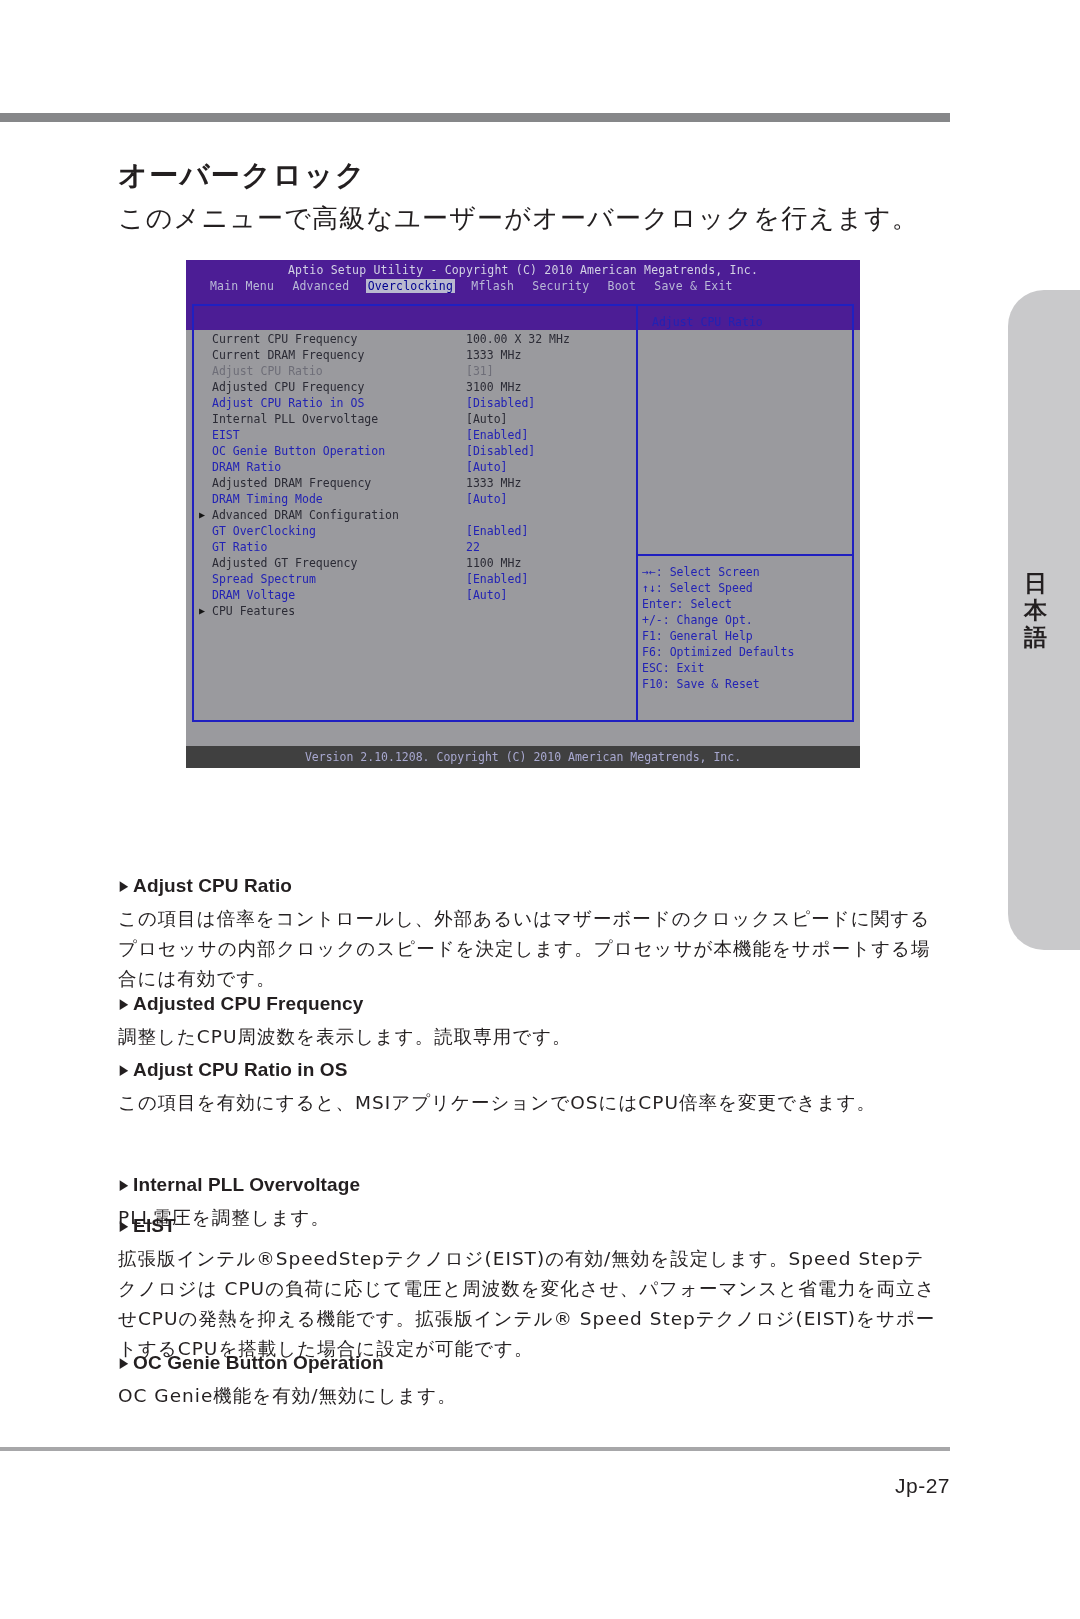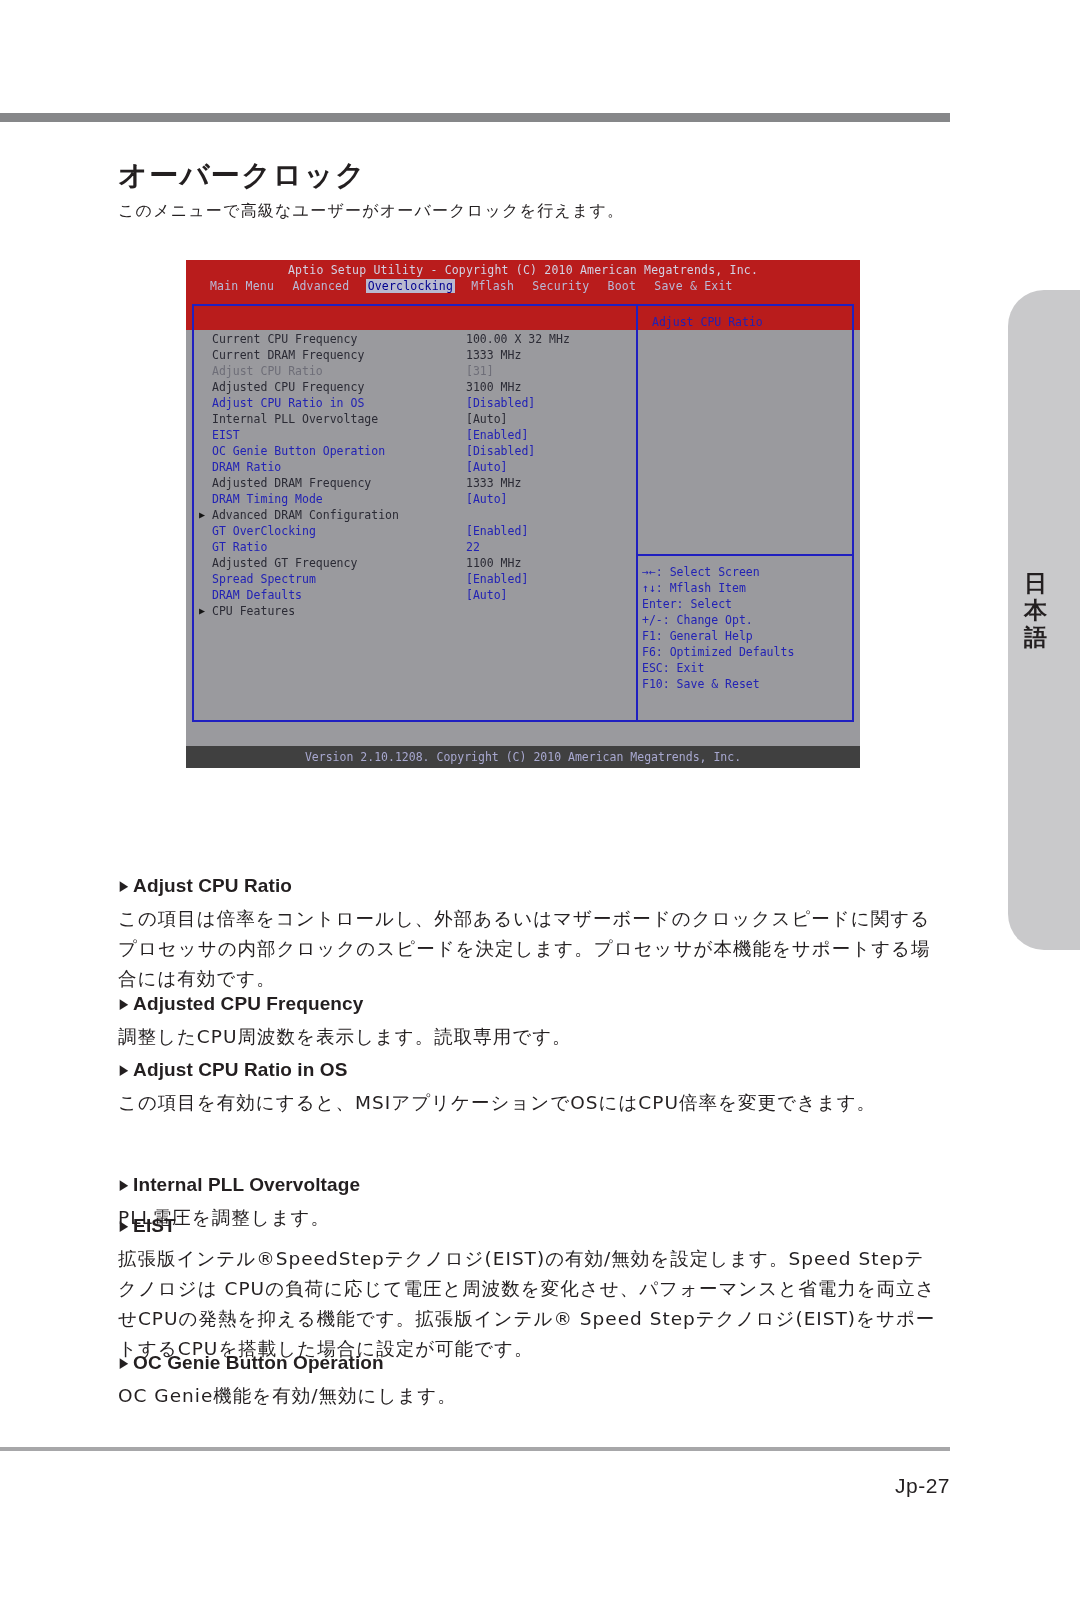--- a/index.html
+++ b/index.html
@@ -41,35 +41,35 @@
 
   
   .h1{
     position:absolute;left:118px;top:156px;
     font-size:29px;font-weight:bold;letter-spacing:1.5px;
     font-family:"DejaVu Sans",sans-serif;
     color:#231f20;
   }
   .lead{
     position:absolute;left:118px;top:201px;
-    font-size:16px;letter-spacing:1.2px;
+    font-size:26px;letter-spacing:1.2px;
     font-family:"DejaVu Sans",sans-serif;
   }
 
   
   .bios{
     position:absolute;left:186px;top:260px;
     width:674px;height:508px;
     background:#9a9a9e;
     font-family:"DejaVu Sans Mono","Liberation Mono",monospace;
     border:0;
     box-sizing:border-box;
   }
   .bios-header{
-    background:#b91c1c;color:#d9d9e8;
+    background:#4c1d95;color:#d9d9e8;
     height:38px;
     padding:16px;
     position:relative;
   }
   .bios-title{
     position:absolute;left:0;right:0;top:3px;
     text-align:center;font-size:11.5px;letter-spacing:.2px;
     color:#d2d2e4;
   }
   .bios-menubar{
@@ -201,28 +201,28 @@
             <div class="row"><span class="nm blue">EIST</span><span class="vl blue">[Enabled]</span></div>
             <div class="row"><span class="nm blue">OC Genie Button Operation</span><span class="vl blue">[Disabled]</span></div>
             <div class="row"><span class="nm blue">DRAM Ratio</span><span class="vl blue">[Auto]</span></div>
             <div class="row"><span class="nm dark">Adjusted DRAM Frequency</span><span class="vl dark">1333 MHz</span></div>
             <div class="row"><span class="nm blue">DRAM Timing Mode</span><span class="vl blue">[Auto]</span></div>
             <div class="row"><span class="arw">▶</span><span class="nm dark">Advanced DRAM Configuration</span></div>
             <div class="row"><span class="nm blue">GT OverClocking</span><span class="vl blue">[Enabled]</span></div>
             <div class="row"><span class="nm blue">GT Ratio</span><span class="vl blue">22</span></div>
             <div class="row"><span class="nm dark">Adjusted GT Frequency</span><span class="vl dark">1100 MHz</span></div>
             <div class="row"><span class="nm blue">Spread Spectrum</span><span class="vl blue">[Enabled]</span></div>
-            <div class="row"><span class="nm blue">DRAM Defaults</span><span class="vl blue">[Auto]</span></div>
+            <div class="row"><span class="nm blue">DRAM Voltage</span><span class="vl blue">[Auto]</span></div>
             <div class="row"><span class="arw">▶</span><span class="nm dark">CPU Features</span></div>
           </div>
       </div>
       <div class="bios-right">
         <div class="help-title">Adjust CPU Ratio</div>
         <div class="help-div"></div>
-        <div class="keys" id="bios-keys"><div>→←: Select Screen</div><div>↑↓: Mflash Item</div><div>Enter: Select</div><div>+/-: Change Opt.</div><div>F1: General Help</div><div>F6: Optimized Defaults</div><div>ESC: Exit</div><div>F10: Save &amp; Reset</div></div>
+        <div class="keys" id="bios-keys"><div>→←: Select Screen</div><div>↑↓: Select Speed</div><div>Enter: Select</div><div>+/-: Change Opt.</div><div>F1: General Help</div><div>F6: Optimized Defaults</div><div>ESC: Exit</div><div>F10: Save &amp; Reset</div></div>
       </div>
     </div>
 
     <div class="bios-footer">Version 2.10.1208. Copyright (C) 2010 American Megatrends, Inc.</div>
   </div>
 
 
   <div class="sec" id="sec-2" style="top:993px;">
     <div class="sec-h"><span class="tri">▶</span><span>Adjusted CPU Frequency</span></div>
     <div class="sec-p jp">調整したCPU周波数を表示します。読取専用です。</div>

